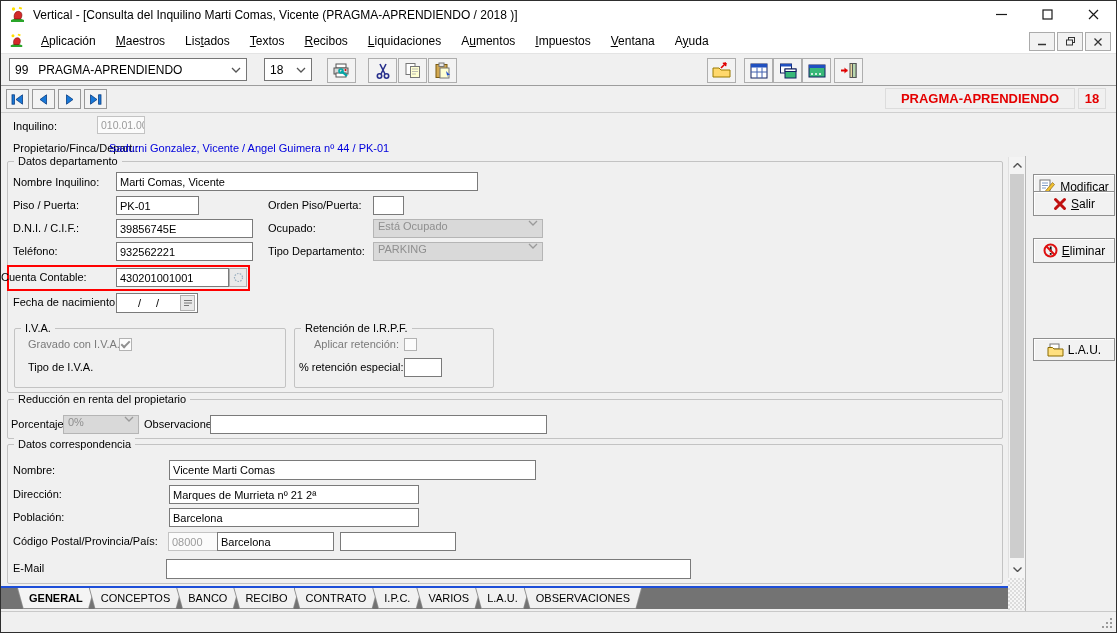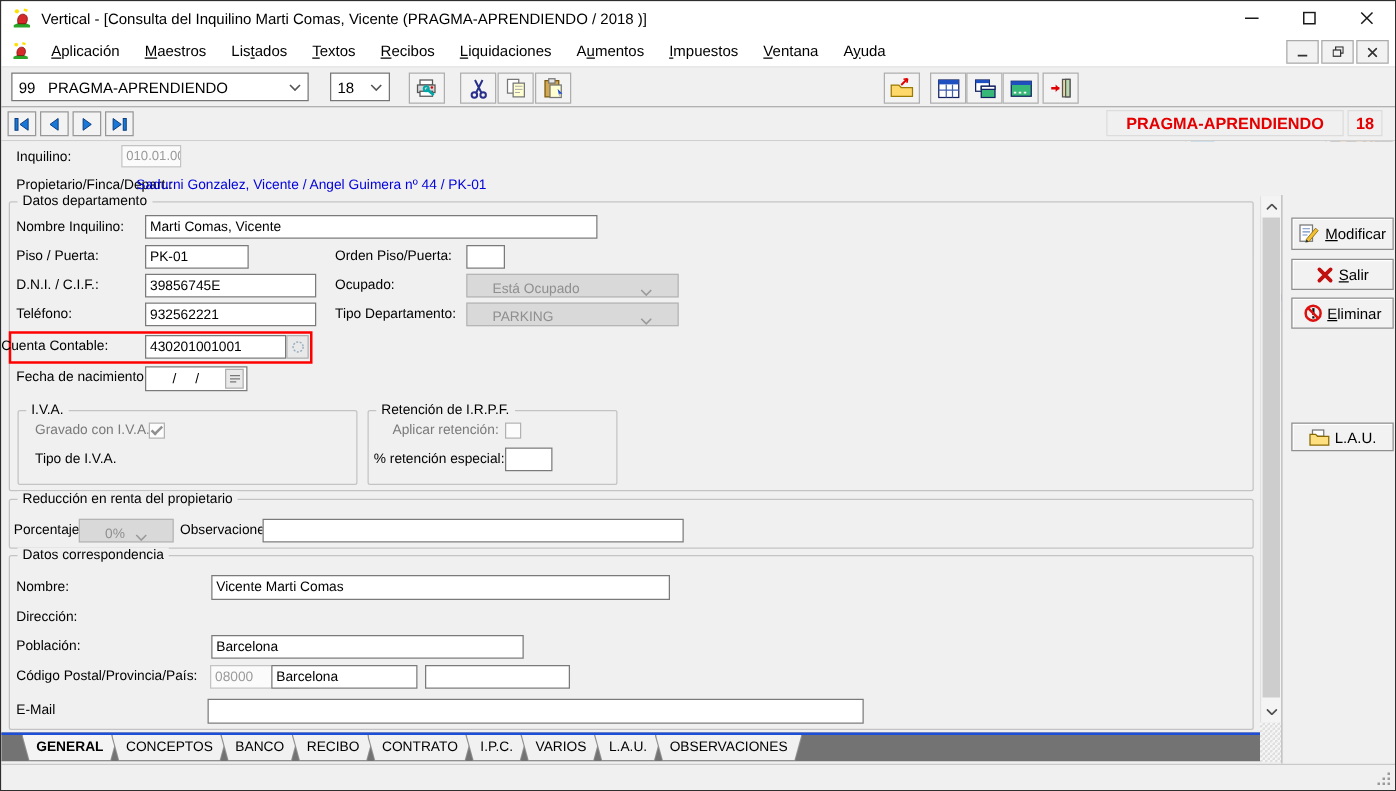--- a/index.html
+++ b/index.html
@@ -37,21 +37,21 @@
   .hdrarea{position:absolute;left:0;top:112px;right:0;height:43px;background:#f0f0f0;}
   .consultas{position:absolute;left:988px;top:113px;width:117px;height:23px;background:#f2f2f2;border:1px solid #979797;
              box-shadow:inset 1px 1px 0 #fff;box-sizing:border-box;display:flex;align-items:center;justify-content:center;
              color:#0000d8;font-weight:bold;font-size:13px;letter-spacing:.3px;}
   .linkval{color:#0000dc;}
   
   .lbl{position:absolute;font-size:11px;white-space:nowrap;}
   .inp{position:absolute;background:#fff;border:1px solid #7a7a7a;box-sizing:border-box;font-size:11px;
        display:flex;align-items:center;padding:0 3px;white-space:nowrap;overflow:hidden;}
   .inp.dis{background:#fbfbfb;border-color:#c3c3c3;color:#9b9b9b;}
-  .sel{position:absolute;box-sizing:border-box;font-size:11px;display:flex;align-items:flex-end;padding:0 20px;}
+  .sel{position:absolute;box-sizing:border-box;font-size:11px;display:flex;align-items:flex-start;padding:0 4px;}
   .sel.dis{background:#d9d9d9;border:1px solid #b5b5b5;color:#8f8f8f;}
   .sel .chev{margin-left:auto;}
   .gb{position:absolute;border:1px solid #c3c3c3;border-radius:2px;box-sizing:border-box;}
   .gb-legend{position:absolute;font-size:11px;background:#f0f0f0;padding:0 4px;white-space:nowrap;}
   .chk{position:absolute;width:13px;height:13px;background:#fcfcfc;border:1px solid #b2b2b2;box-sizing:border-box;}
   .chk.checked::after{content:'';position:absolute;left:1px;top:2px;width:7px;height:3px;
        border-left:2px solid #8f8f8f;border-bottom:2px solid #8f8f8f;transform:rotate(-45deg);}
   .redbox{position:absolute;border:2px solid #ff0000;box-sizing:border-box;}
   .inbtn{position:absolute;background:#e9e9e9;border:1px solid #b0b0b0;box-sizing:border-box;display:flex;align-items:center;justify-content:center;}
   
@@ -404,20 +404,23 @@
 
     <div class="gb" style="left:6px;top:288px;width:996px;height:140px;"></div>
     <span class="gb-legend" style="left:13px;top:282px;">Datos correspondencia</span>
 
     <span class="lbl" style="left:12px;top:308px;">Nombre:</span>
     <div class="inp" style="left:168px;top:304px;width:367px;height:20px;">
       <span>Vicente Marti Comas</span>
     </div>
 
     <span class="lbl" style="left:12px;top:332px;">Dirección:</span>
+    <div class="inp" style="left:168px;top:329px;width:250px;height:19px;">
+      <span>Marques de Murrieta nº 21 2ª</span>
+    </div>
 
     <span class="lbl" style="left:12px;top:355px;">Población:</span>
     <div class="inp" style="left:168px;top:352px;width:250px;height:19px;">
       <span>Barcelona</span>
     </div>
 
     <span class="lbl" style="left:12px;top:379px;">Código Postal/Provincia/País:</span>
     <div class="inp dis" style="left:167px;top:376px;width:64px;height:19px;">
       <span>08000</span>
     </div>
@@ -452,21 +455,21 @@
   <div class="sidepanel">
     <div class="sbtn" style="top:18px;height:26px;">
       <svg width="17" height="16" viewBox="0 0 17 16">
         <rect x="1" y="1" width="10" height="13" fill="#fff" stroke="#777"></rect>
         <path d="M3 4 h6 M3 6.5 h6 M3 9 h4" stroke="#7090c0" stroke-width="0.9"></path>
         <polygon points="6,12.5 13.5,3.5 15.5,5.5 8,14.5" fill="#f0c030" stroke="#906810" stroke-width="0.7"></polygon>
         <polygon points="5.2,15 6,12.5 8,14.5" fill="#333"></polygon>
       </svg>
       <span><u>M</u>odificar</span>
     </div>
-    <div class="sbtn" style="top:51px;height:25px;">
+    <div class="sbtn" style="top:35px;height:25px;">
       <svg width="14" height="14" viewBox="0 0 14 14">
         <path d="M2.5 2.5 L11.5 11.5 M11.5 2.5 L2.5 11.5" stroke="#c01010" stroke-width="3" stroke-linecap="round"></path>
       </svg>
       <span><u>S</u>alir</span>
     </div>
     <div class="sbtn" style="top:82px;height:25px;">
       <svg width="15" height="15" viewBox="0 0 15 15">
         <rect x="6.8" y="3.5" width="1.8" height="5.5" fill="#111"></rect>
         <rect x="6.8" y="10" width="1.8" height="1.8" fill="#111"></rect>
         <circle cx="7.5" cy="7.5" r="6" fill="none" stroke="#dd1010" stroke-width="2"></circle>

